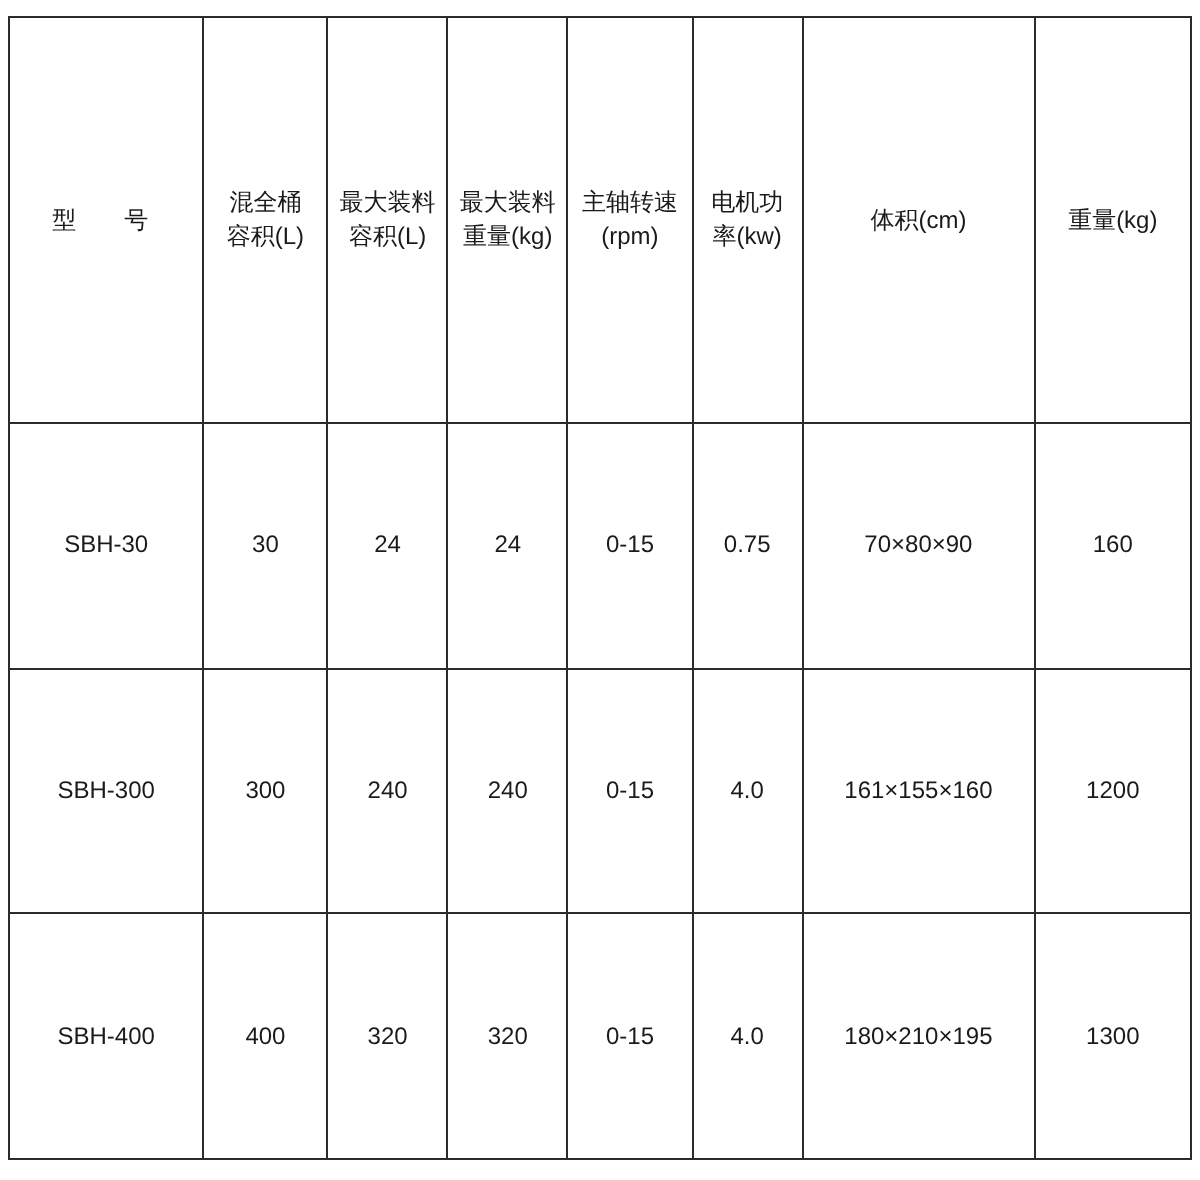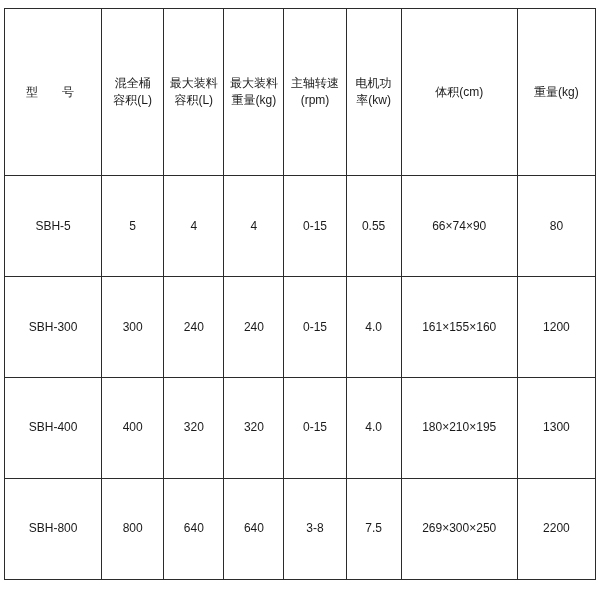--- a/index.html
+++ b/index.html
@@ -107,28 +107,28 @@
             <span class="hl">率(kw)</span>
           </td>
           <td>
             <span class="hl">体积(cm)</span>
           </td>
           <td>
             <span class="hl">重量(kg)</span>
           </td>
         </tr>
         <tr class="body">
-          <td class="model">SBH-5</td>
-          <td>5</td>
-          <td>4</td>
-          <td>4</td>
+          <td class="model">SBH-30</td>
+          <td>30</td>
+          <td>24</td>
+          <td>24</td>
           <td>0-15</td>
-          <td>0.55</td>
-          <td>66×74×90</td>
-          <td>80</td>
+          <td>0.75</td>
+          <td>70×80×90</td>
+          <td>160</td>
         </tr>
         <tr class="body">
           <td class="model">SBH-300</td>
           <td>300</td>
           <td>240</td>
           <td>240</td>
           <td>0-15</td>
           <td>4.0</td>
           <td>161×155×160</td>
           <td>1200</td>
@@ -136,25 +136,15 @@
         <tr class="body">
           <td class="model">SBH-400</td>
           <td>400</td>
           <td>320</td>
           <td>320</td>
           <td>0-15</td>
           <td>4.0</td>
           <td>180×210×195</td>
           <td>1300</td>
         </tr>
-        <tr class="body">
-          <td class="model">SBH-800</td>
-          <td>800</td>
-          <td>640</td>
-          <td>640</td>
-          <td>3-8</td>
-          <td>7.5</td>
-          <td>269×300×250</td>
-          <td>2200</td>
-        </tr>
       </tbody>
   </table>
 </div>
 
 </body></html>

